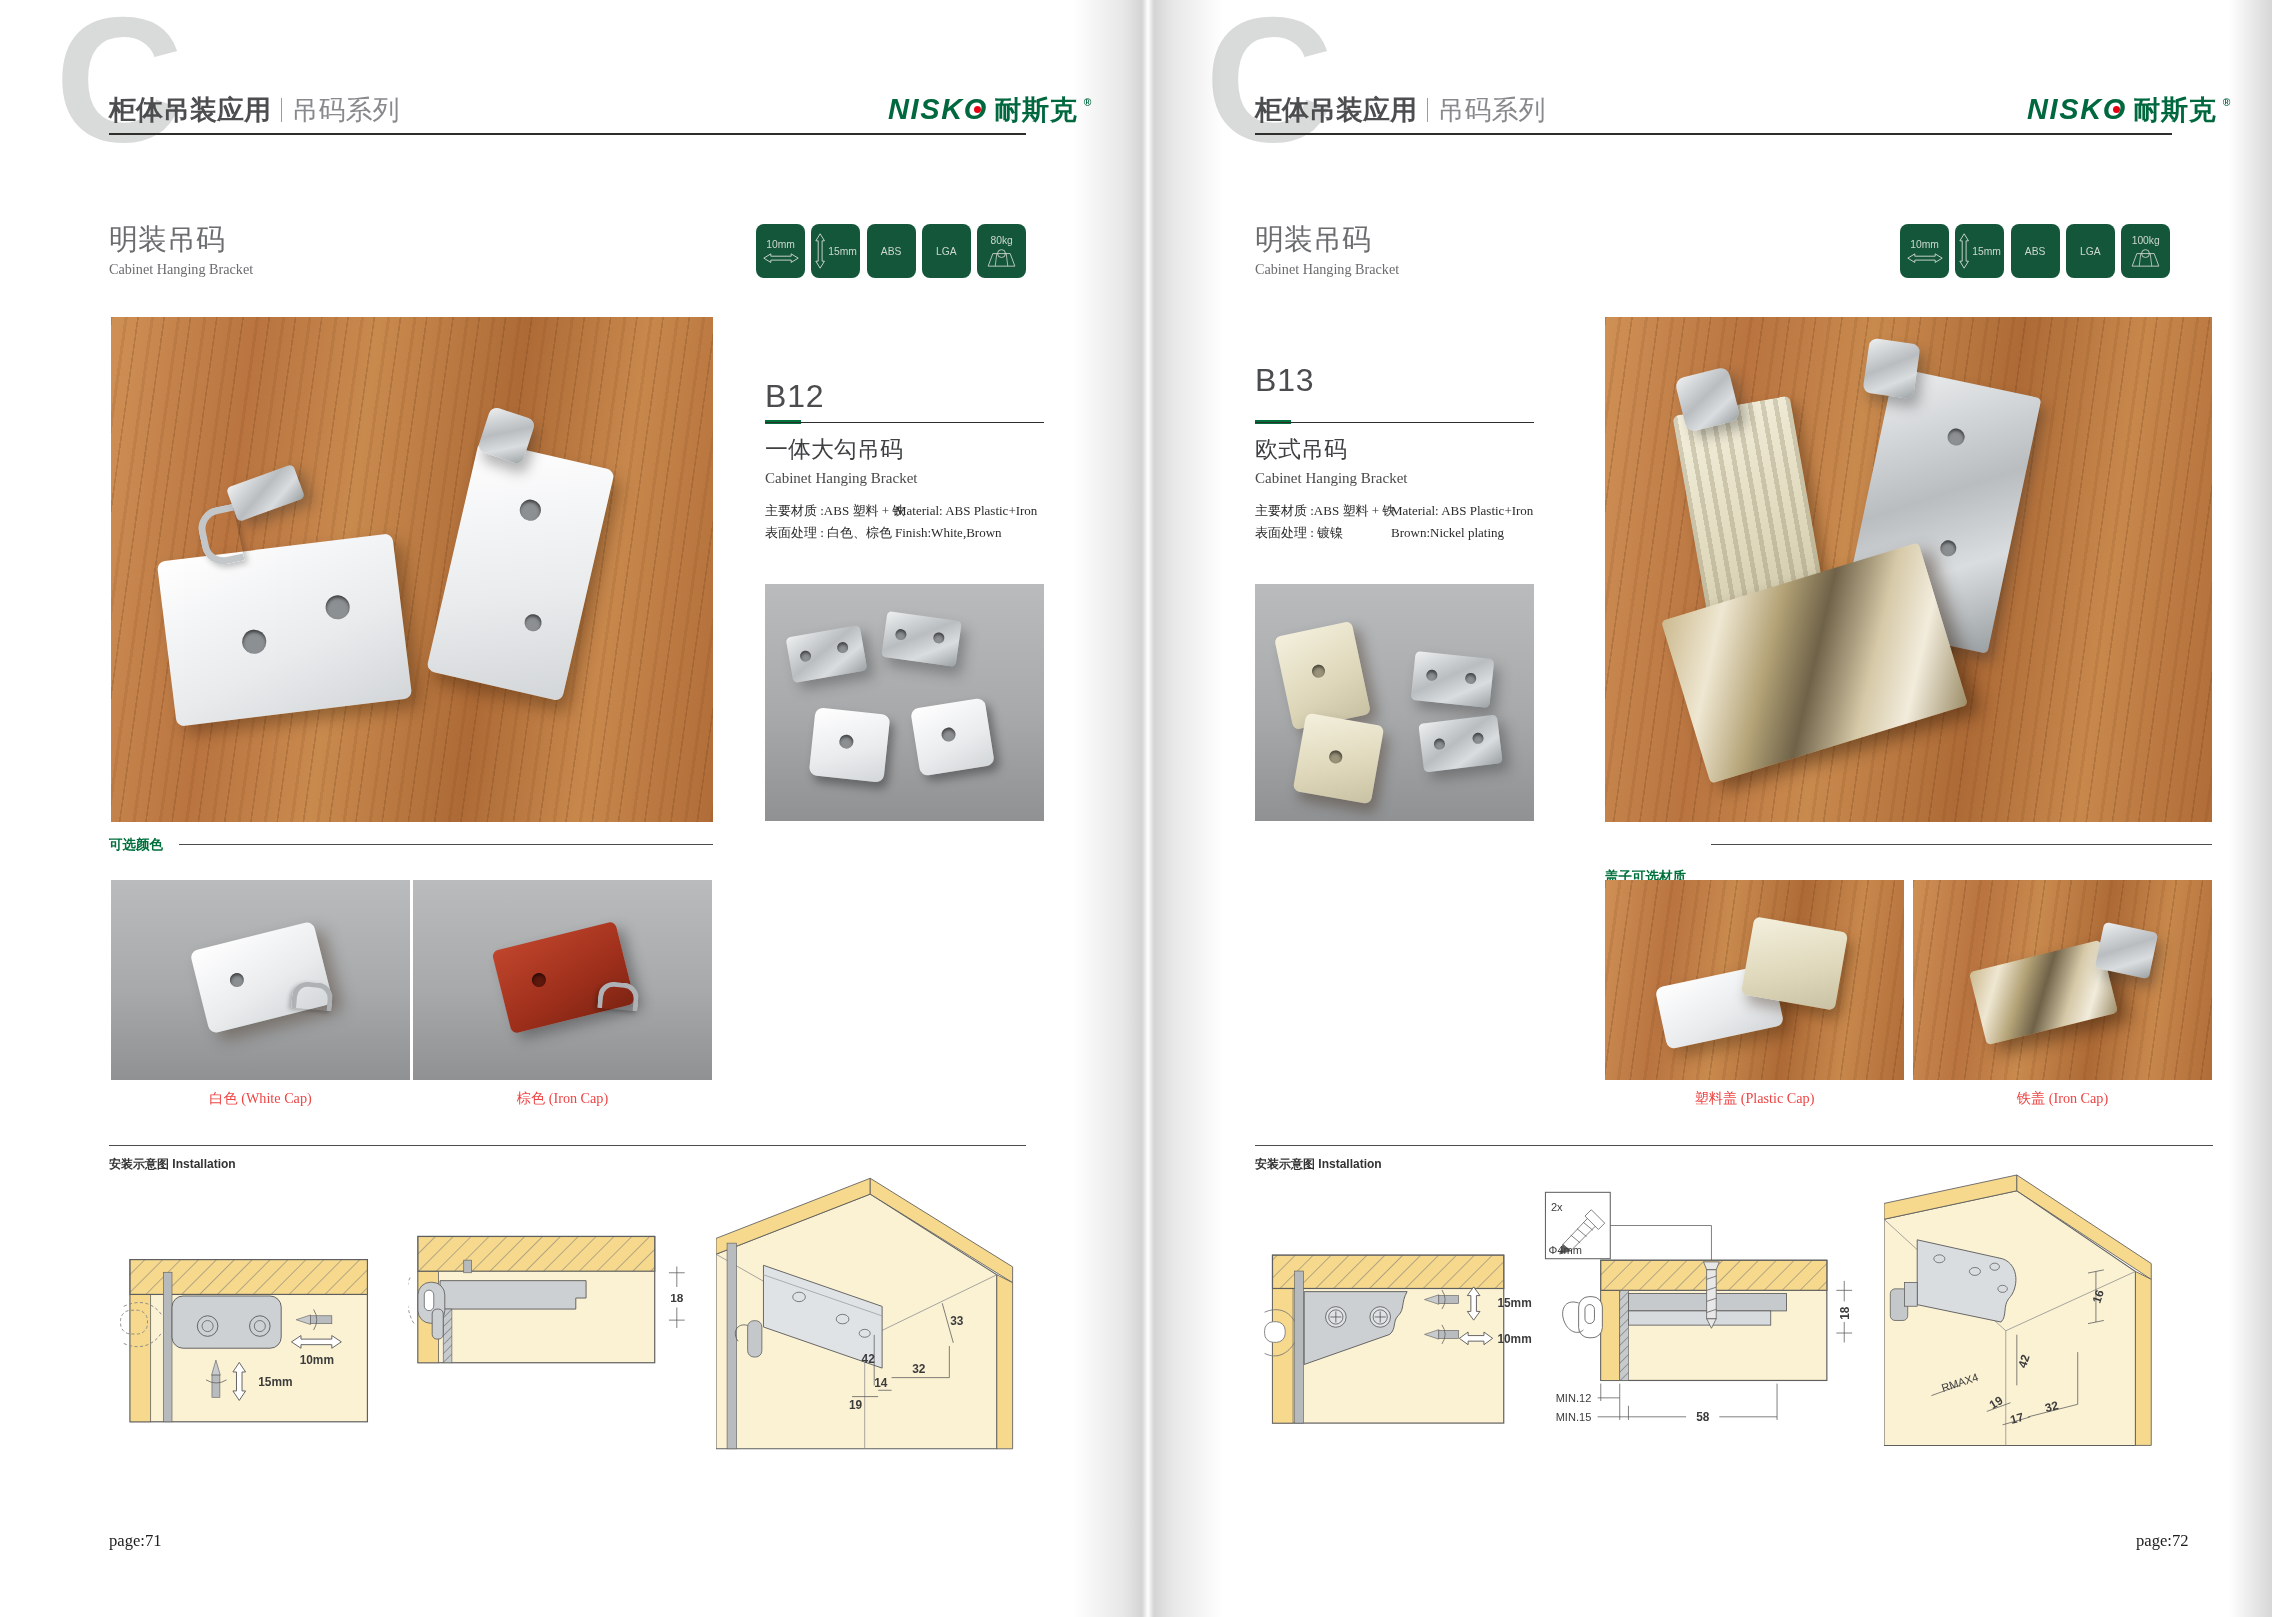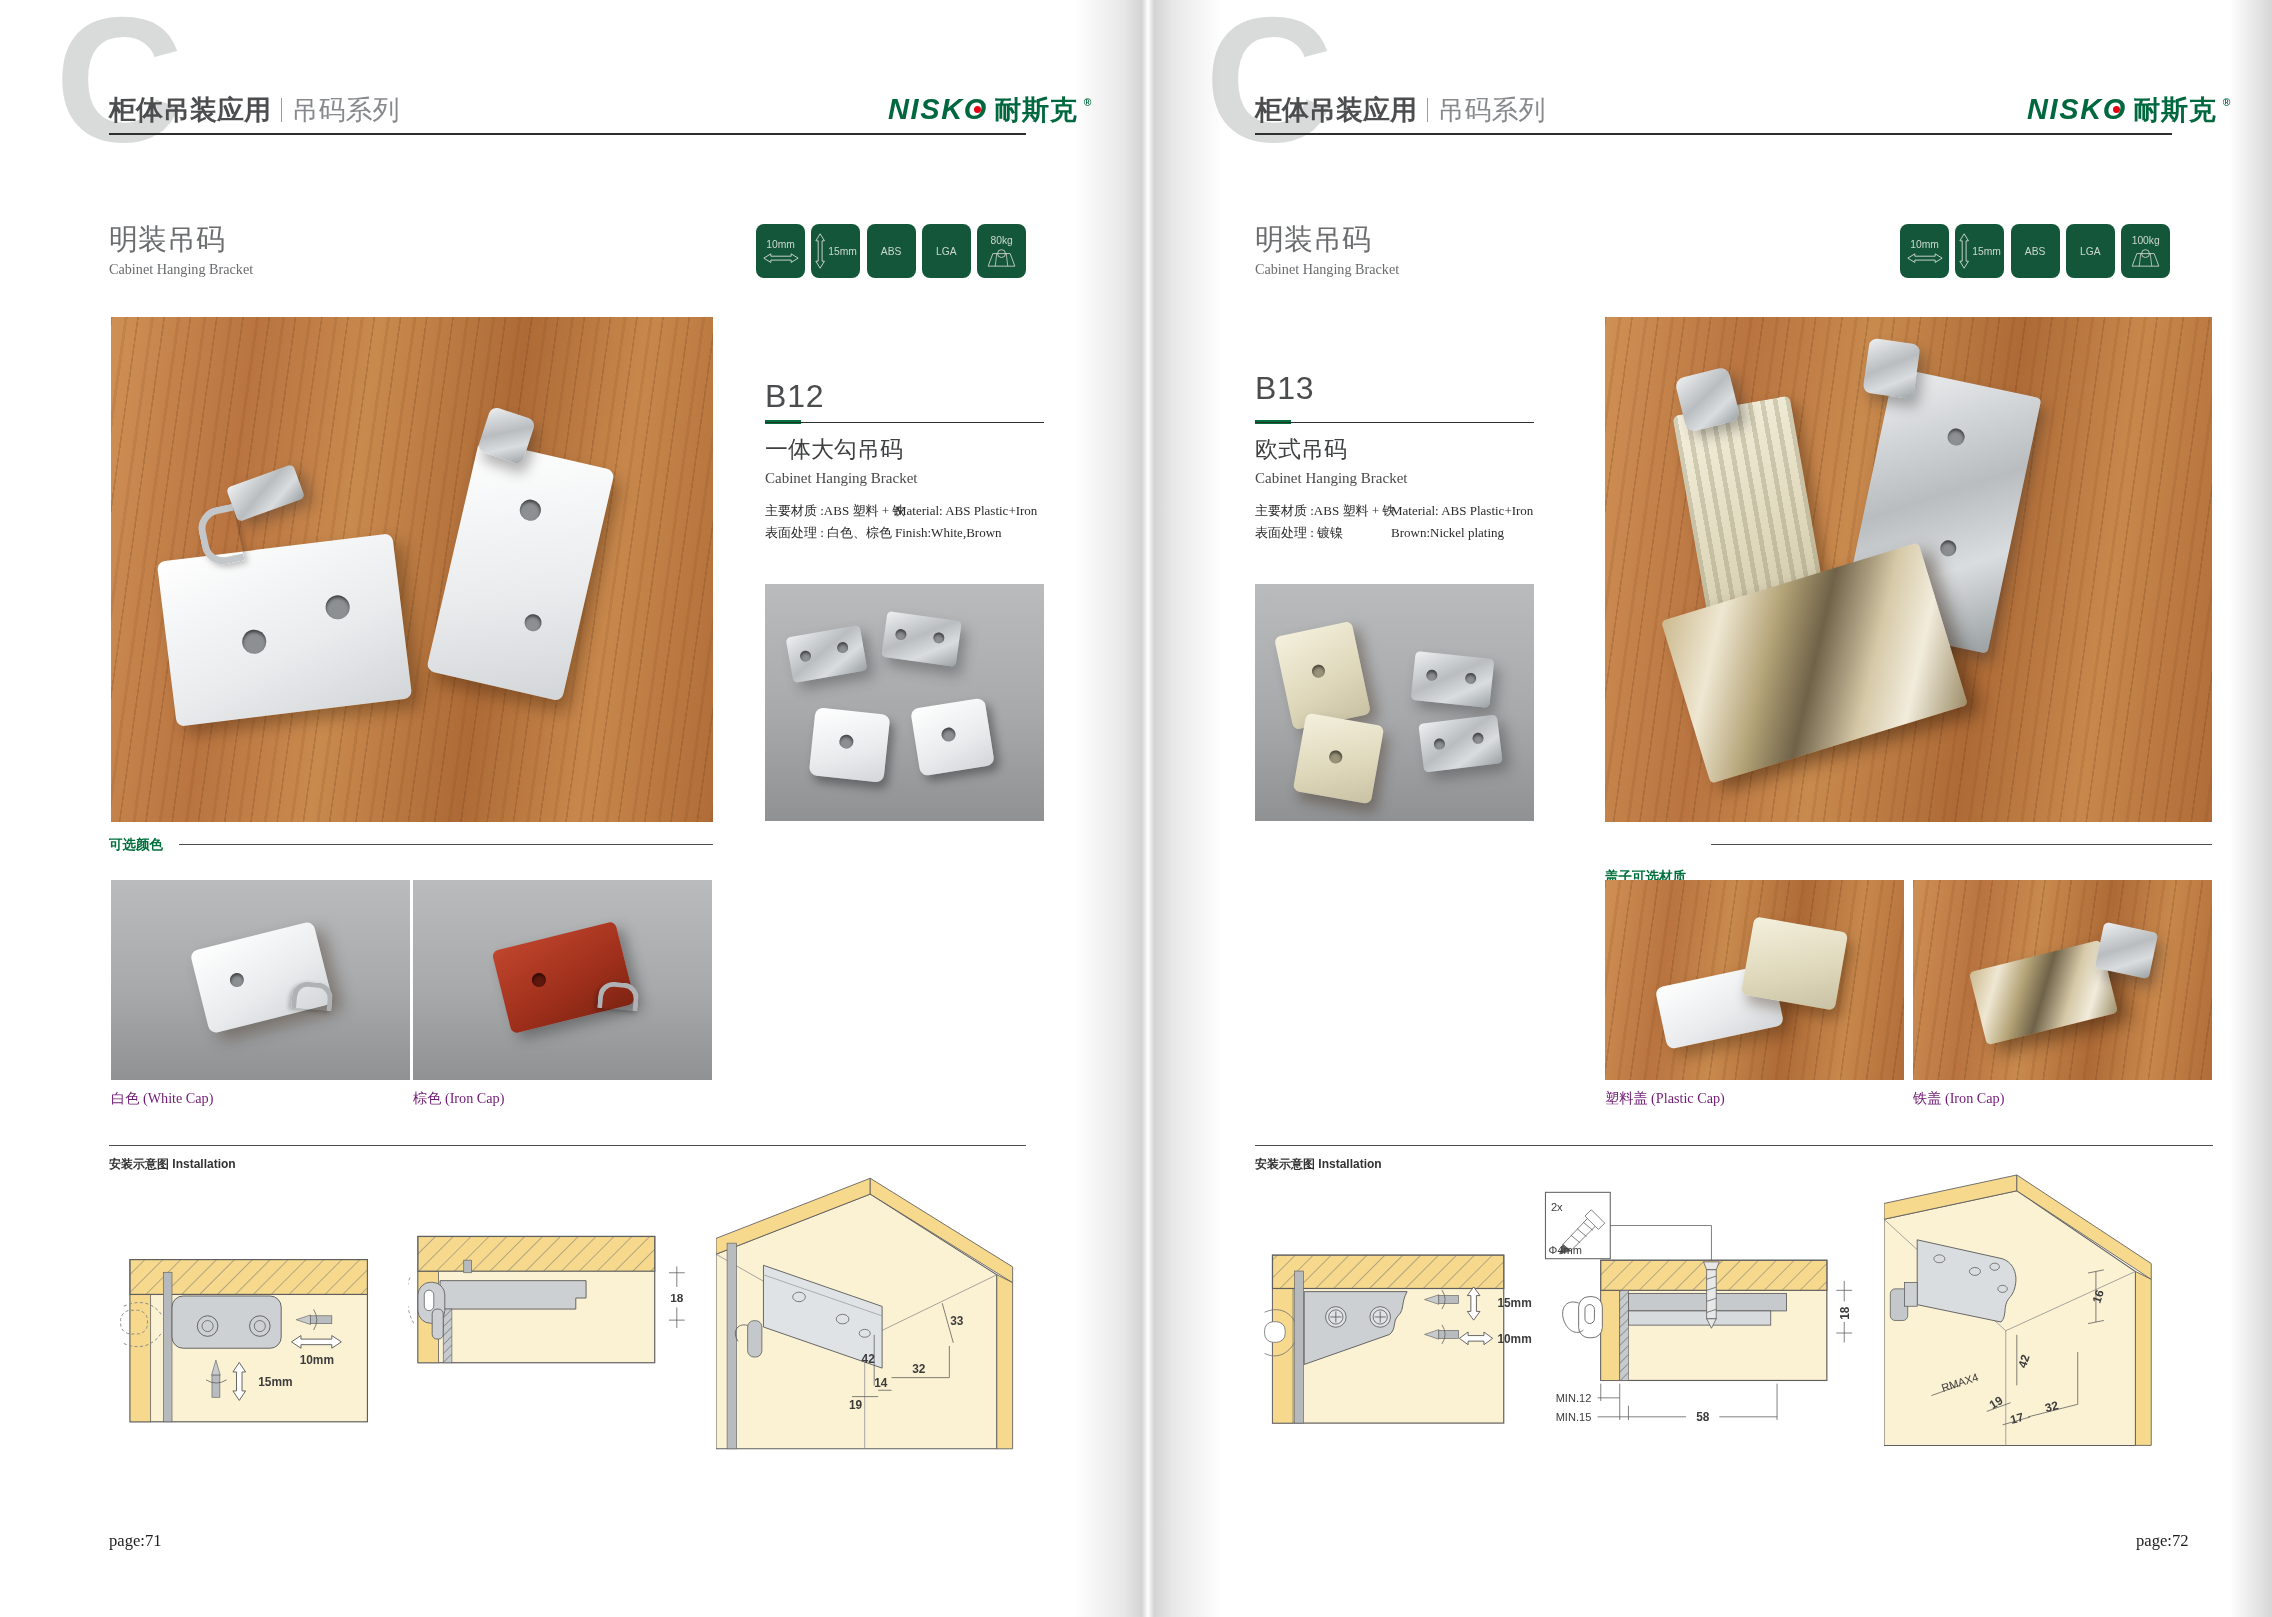--- a/index.html
+++ b/index.html
@@ -50,21 +50,21 @@
   .nickel{background:linear-gradient(120deg,#cbb98e 0%,#efe7d2 18%,#b5a478 35%,#6f6248 50%,#d6c9a8 68%,#f2ecdc 82%,#9c8d68 100%);
       border-radius:4.7px;box-shadow:9.5px 11px 17.4px rgba(40,20,5,.45);}
   .redcap{background:linear-gradient(160deg,#c0452c,#9e2f1b 60%,#7e2413);border-radius:6.3px;
       box-shadow:6.3px 8px 12.7px rgba(40,40,40,.4);}
   .hole{position:absolute;border-radius:50%;background:#8d9093;box-shadow:inset 0 2.4px 3.2px rgba(0,0,0,.55);}
   .hookarc{position:absolute;width:32px;height:44px;border:7.1px solid #c3c7ca;border-right:none;
            border-radius:22px 0 0 22px;box-shadow:2.4px 3.2px 6.3px rgba(0,0,0,.25);}
   
   .opt-label{font-size:13.5px;font-weight:700;color:#00703c;}
   .thin-rule{height:1.2px;background:#4c4c4a;}
-  .caption{font-family:"Liberation Serif",serif;font-size:14.2px;color:#701a75;}
+  .caption{font-family:"Liberation Serif",serif;font-size:14.2px;color:#ef4444;text-align:center;}
   
   .inst-label{font-size:12px;font-weight:700;color:#333;}
   .pageno{font-family:"Liberation Serif",serif;font-size:16.6px;color:#1e1e1e;}
   
   .gutter{background:linear-gradient(90deg, rgba(0,0,0,0) 0%, rgba(60,60,60,.12) 34%, rgba(60,60,60,.22) 46%,
           rgba(255,255,255,.95) 50%, rgba(60,60,60,.22) 54%, rgba(60,60,60,.12) 66%, rgba(0,0,0,0) 100%);}
   .edge-r{background:linear-gradient(90deg, rgba(0,0,0,0), rgba(90,90,90,.25));}
   
   .dt{font:700 15px "Liberation Sans",sans-serif;fill:#3c3c3c;}
   .dts{font:400 14px "Liberation Sans",sans-serif;fill:#3c3c3c;}
@@ -348,21 +348,21 @@
         <span>100kg</span>
         <svg width="33" height="19" viewBox="0 0 42 24">
           <path d="M4,23 L10,7 H32 L38,23 Z" fill="none" stroke="#cfd8cf" stroke-width="1.1"></path>
           <circle cx="21" cy="7" r="5" fill="none" stroke="#cfd8cf" stroke-width="1.1"></circle>
           <line x1="15" y1="7" x2="13" y2="23" stroke="#cfd8cf" stroke-width="1"></line>
           <line x1="27" y1="7" x2="29" y2="23" stroke="#cfd8cf" stroke-width="1"></line>
         </svg>
       </div>
     </div>
 
-    <div class="abs pcode" style="left:119px;top:370px;">B13</div>
+    <div class="abs pcode" style="left:119px;top:362px;">B13</div>
     <div class="abs prule" style="left:119px;top:420px;width:279px;">
       <span class="green"></span>
       <span class="dark"></span>
     </div>
     <div class="abs pname" style="left:119px;top:434px;font-family:Liberation Serif, serif;">欧式吊码</div>
     <div class="abs pname-en" style="left:119px;top:470px;">Cabinet Hanging Bracket</div>
     <div class="abs spec" style="left:119px;top:499px;">主要材质 :ABS 塑料 + 铁</div>
     <div class="abs spec" style="left:255px;top:499px;">Material: ABS Plastic+Iron</div>
     <div class="abs spec" style="left:119px;top:521px;">表面处理 : 镀镍</div>
     <div class="abs spec" style="left:255px;top:521px;">Brown:Nickel plating</div>

